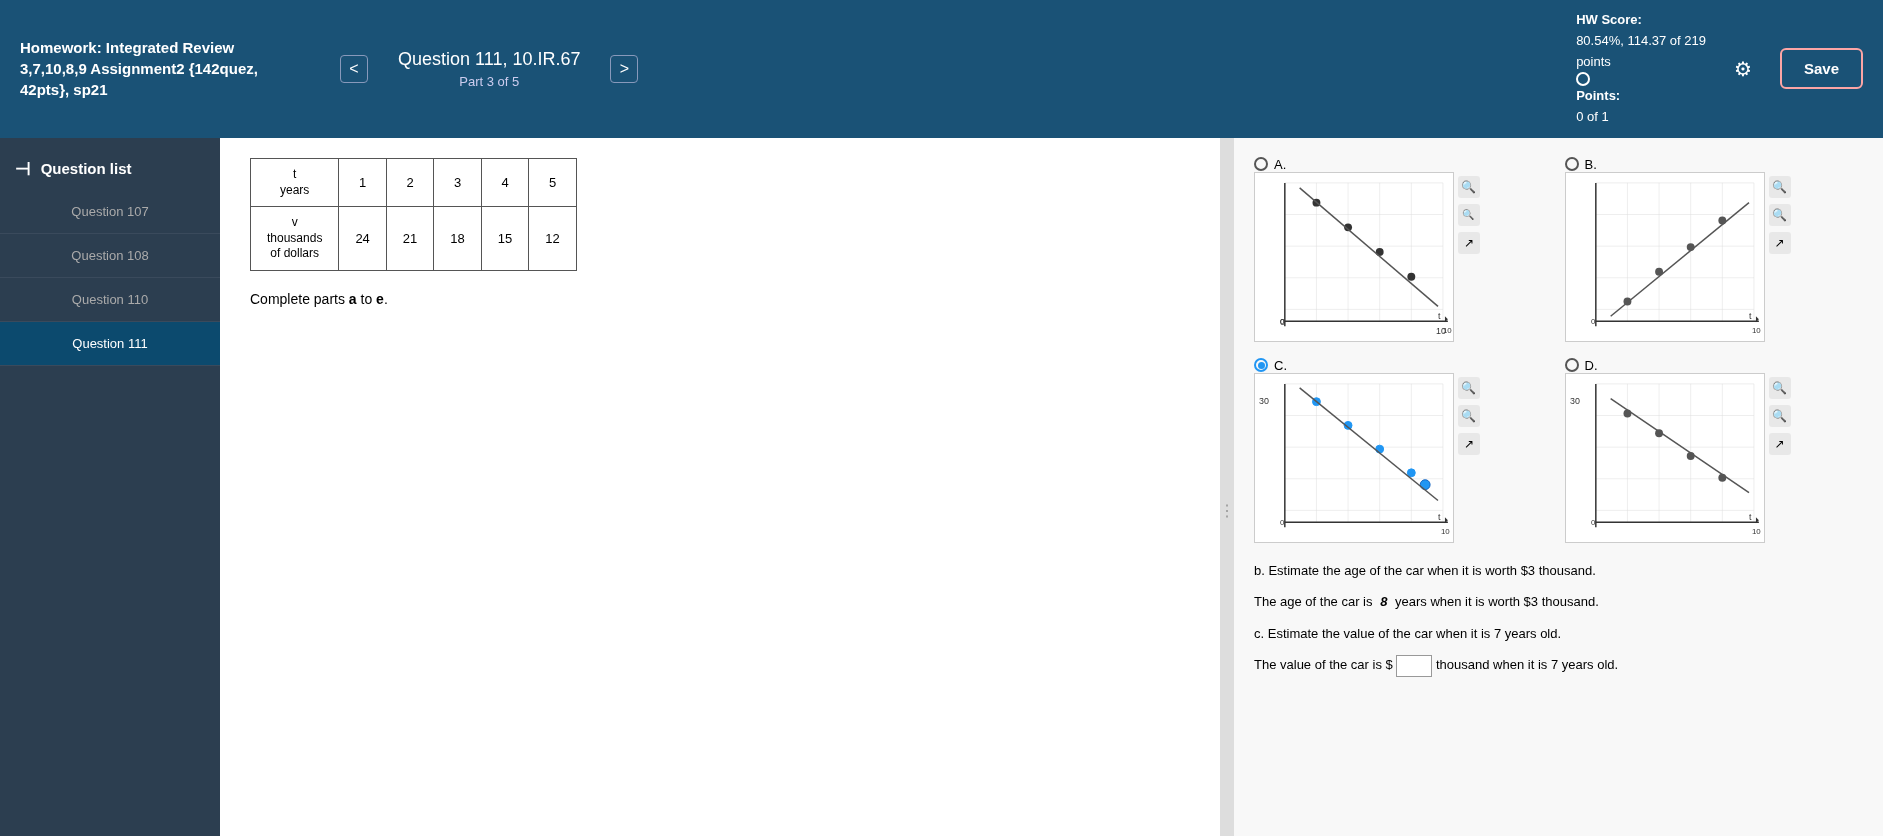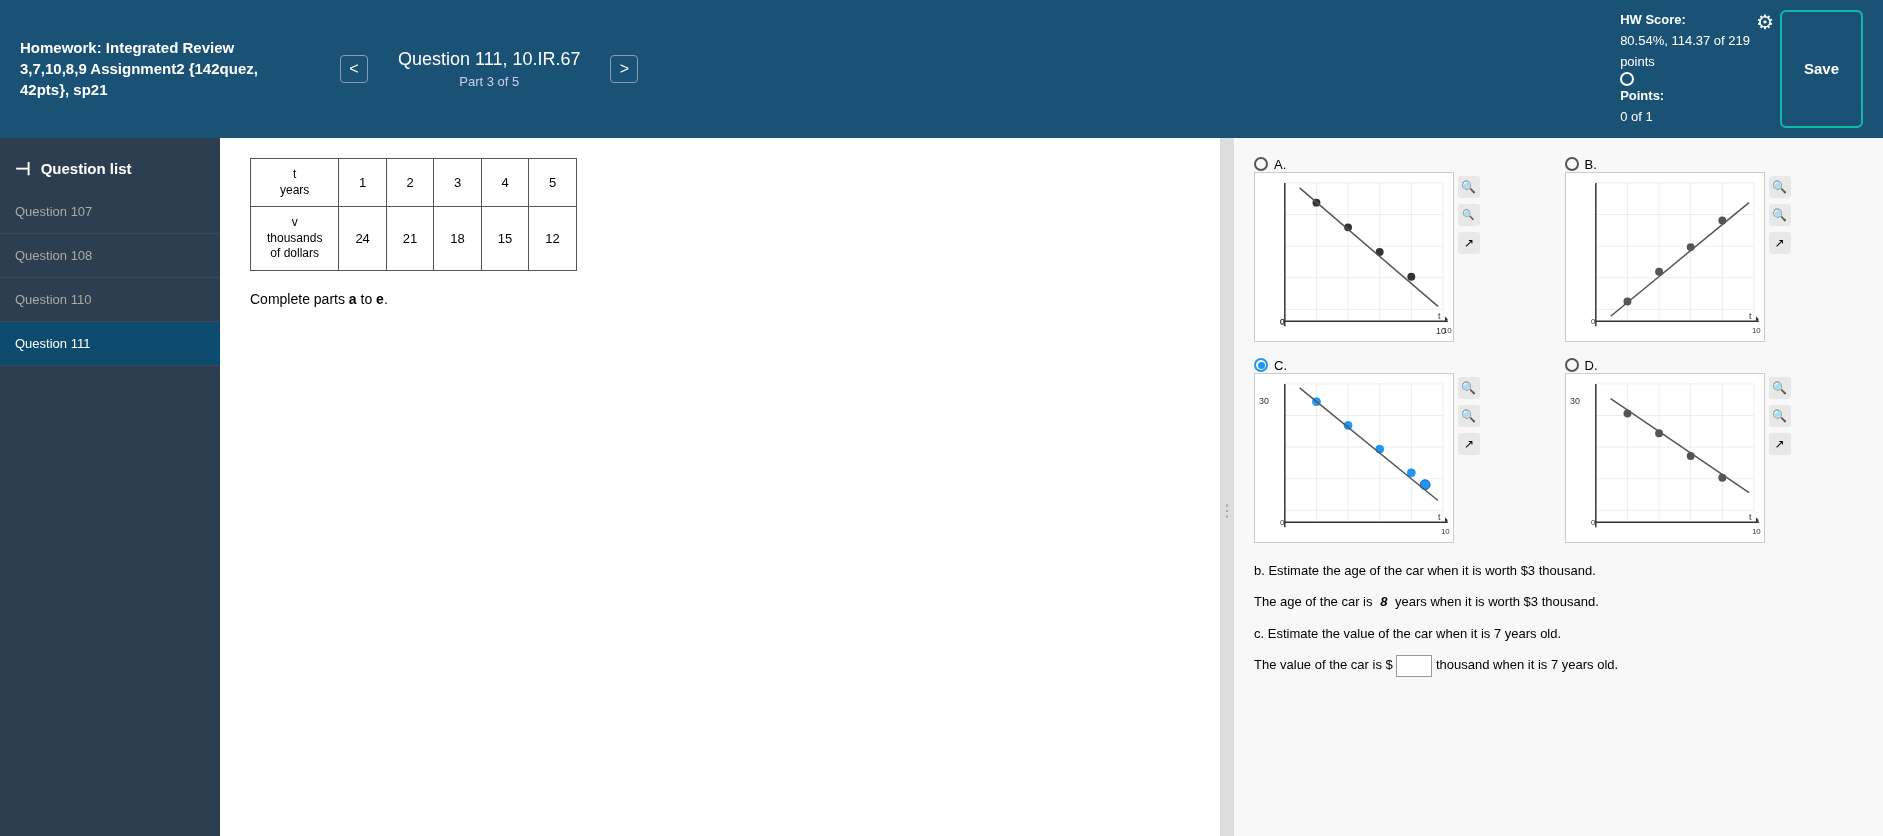--- a/index.html
+++ b/index.html
@@ -15,28 +15,28 @@
       justify-content: space-between;
       min-height: 90px;
     }
     .header-left { flex: 0 0 320px; }
     .header-left h2 { font-size: 15px; font-weight: bold; line-height: 1.4; }
     .header-center { flex: 1; text-align: center; }
     .header-center h3 { font-size: 18px; font-weight: normal; }
     .header-center p { font-size: 13px; margin-top: 4px; color: #cce; }
     .nav-arrows { display: flex; align-items: center; gap: 30px; }
     .nav-arrow { background: none; border: 1px solid #8899bb; color: white; width: 28px; height: 28px; border-radius: 4px; cursor: pointer; font-size: 16px; display: flex; align-items: center; justify-content: center; }
-    .header-right { flex: 0 0 320px; display: flex; justify-content: flex-end; gap: 6px; }
+    .header-right { flex: 0 0 320px; display: flex; align-items: center; justify-content: flex-end; gap: 28px; }
     .hw-score { font-size: 13px; line-height: 1.6; }
     .hw-score span { display: block; }
     .points-label { display: flex; align-items: center; gap: 6px; }
     .circle-icon { width: 14px; height: 14px; border-radius: 50%; border: 2px solid white; display: inline-block; }
     .save-btn {
       background: transparent;
-      border: 2px solid #14b8a6;
+      border: 2px solid #fca5a5;
       color: white;
       padding: 10px 22px;
       border-radius: 6px;
       cursor: pointer;
       font-size: 15px;
       font-weight: bold;
     }
     .gear-icon { font-size: 20px; cursor: pointer; }
 
     
@@ -62,20 +62,21 @@
       font-weight: bold;
       color: white;
       gap: 10px;
     }
     .sidebar-item {
       padding: 14px 15px;
       font-size: 13px;
       color: #aaa;
       cursor: pointer;
       border-bottom: 1px solid #3a4a5c;
+      text-align: center;
     }
 
     
     .content {
       flex: 1;
       background: white;
       padding: 20px 30px;
       overflow-y: auto;
       border-right: 1px solid #ddd;
     }

